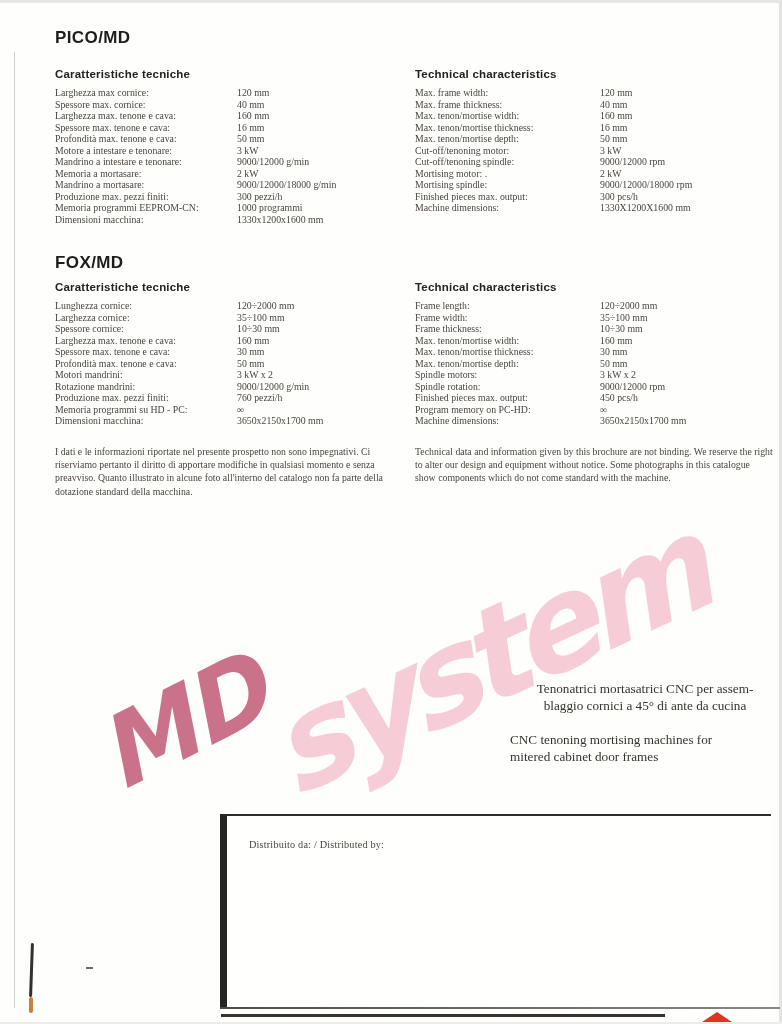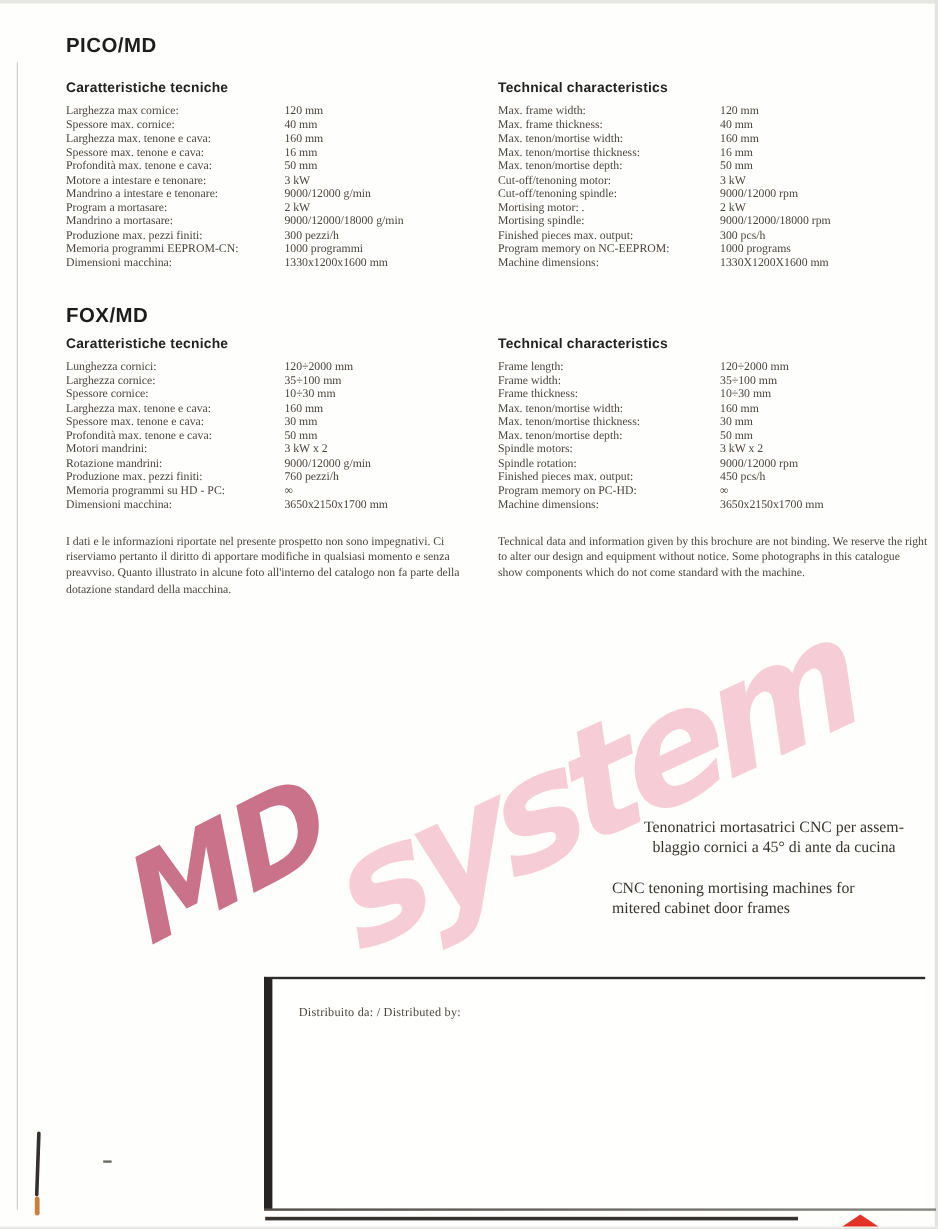--- a/index.html
+++ b/index.html
@@ -134,21 +134,21 @@
         </div>
         <div class="spec-row">
           <span class="spec-label">Motore a intestare e tenonare:</span>
           <span class="spec-value">3 kW</span>
         </div>
         <div class="spec-row">
           <span class="spec-label">Mandrino a intestare e tenonare:</span>
           <span class="spec-value">9000/12000 g/min</span>
         </div>
         <div class="spec-row">
-          <span class="spec-label">Program a mortasare:</span>
+          <span class="spec-label">Memoria a mortasare:</span>
           <span class="spec-value">2 kW</span>
         </div>
         <div class="spec-row">
           <span class="spec-label">Mandrino a mortasare:</span>
           <span class="spec-value">9000/12000/18000 g/min</span>
         </div>
         <div class="spec-row">
           <span class="spec-label">Produzione max. pezzi finiti:</span>
           <span class="spec-value">300 pezzi/h</span>
         </div>
@@ -200,37 +200,33 @@
         </div>
         <div class="spec-row">
           <span class="spec-label">Mortising spindle:</span>
           <span class="spec-value">9000/12000/18000 rpm</span>
         </div>
         <div class="spec-row">
           <span class="spec-label">Finished pieces max. output:</span>
           <span class="spec-value">300 pcs/h</span>
         </div>
         <div class="spec-row">
-          <span class="spec-label">Program memory on NC-EEPROM:</span>
-          <span class="spec-value">1000 programs</span>
-        </div>
-        <div class="spec-row">
           <span class="spec-label">Machine dimensions:</span>
           <span class="spec-value">1330X1200X1600 mm</span>
         </div>
       </div>
   </div>
 
   <div class="model-title" id="fox-title">FOX/MD</div>
 
   <div class="spec-col col-it" id="fox-it">
     <h3>Caratteristiche tecniche</h3>
     <div class="spec-table">
         <div class="spec-row">
-          <span class="spec-label">Lunghezza cornici:</span>
+          <span class="spec-label">Lunghezza cornice:</span>
           <span class="spec-value">120÷2000 mm</span>
         </div>
         <div class="spec-row">
           <span class="spec-label">Larghezza cornice:</span>
           <span class="spec-value">35÷100 mm</span>
         </div>
         <div class="spec-row">
           <span class="spec-label">Spessore cornice:</span>
           <span class="spec-value">10÷30 mm</span>
         </div>

